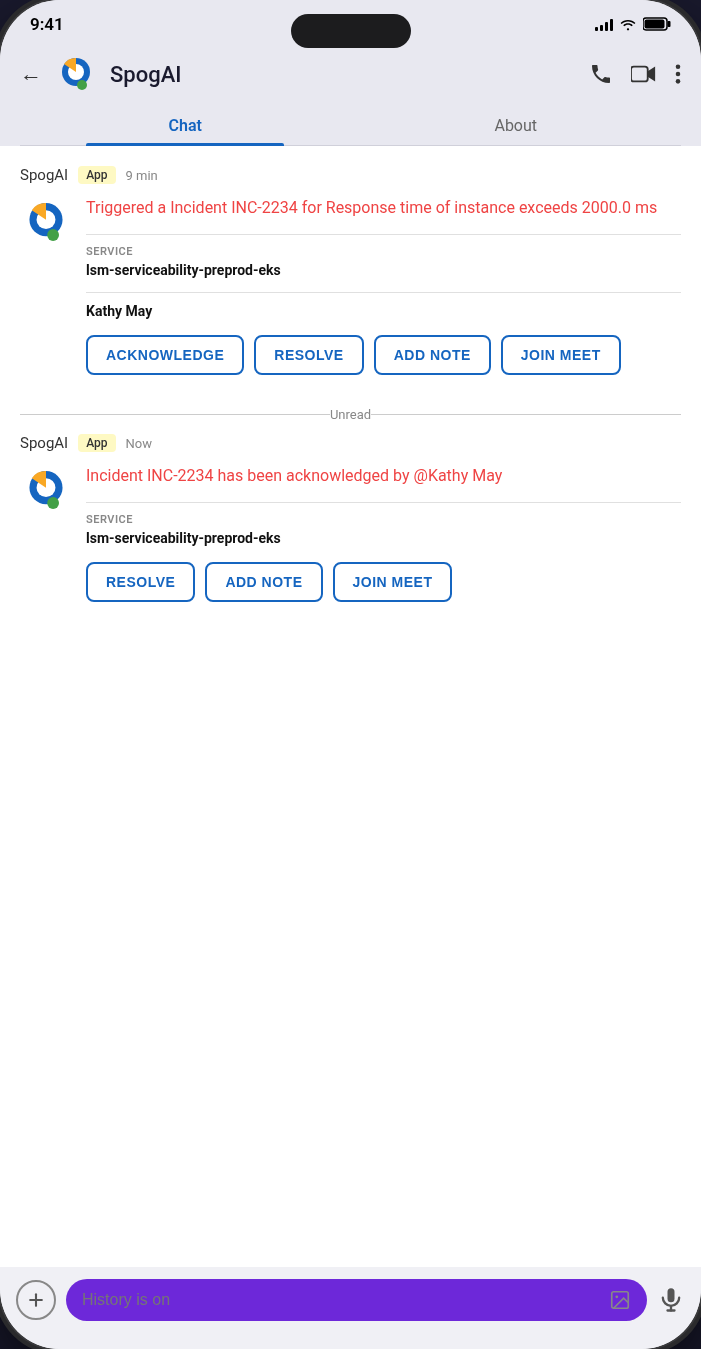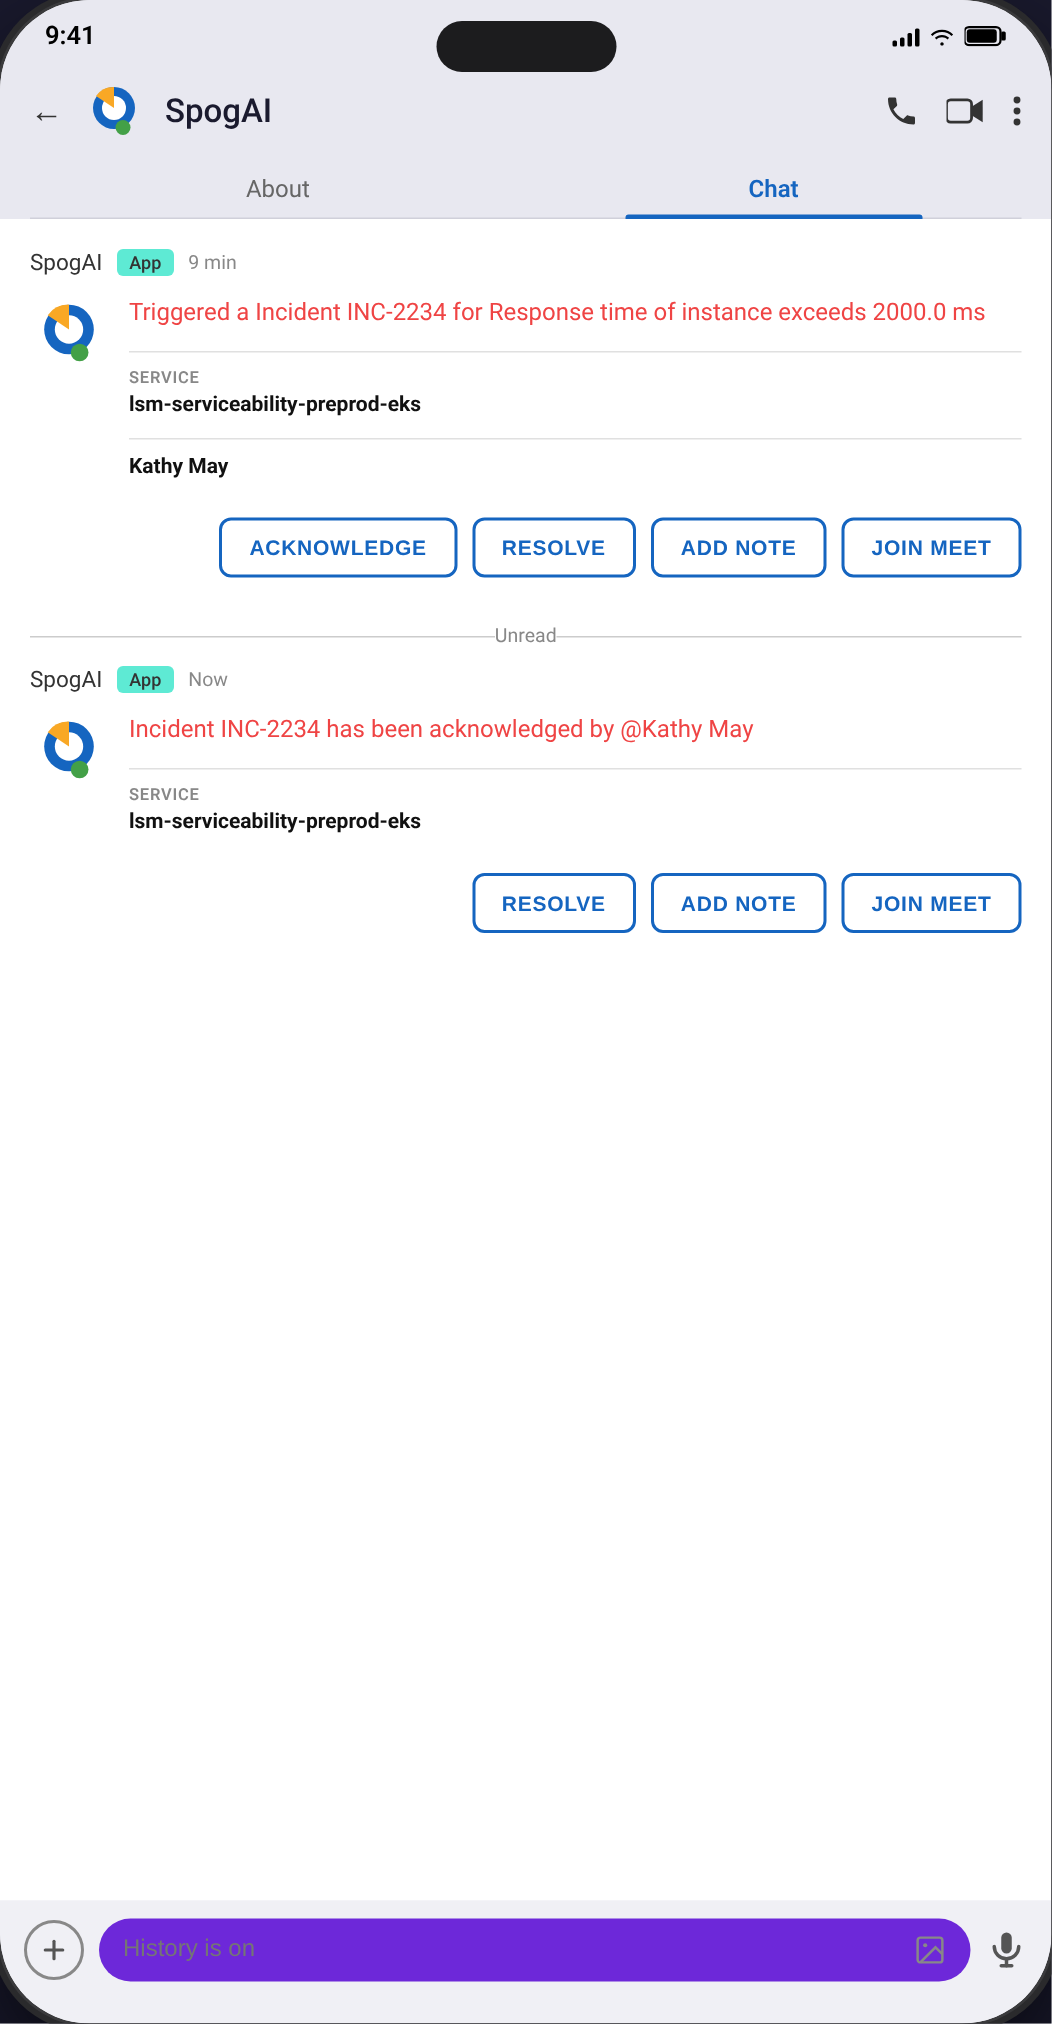--- a/index.html
+++ b/index.html
@@ -150,21 +150,21 @@
       align-items: center;
       gap: 10px;
       margin-bottom: 12px;
     }
     .sender-name {
       font-size: 15px;
       color: #333;
       font-weight: 400;
     }
     .app-badge {
-      background: #5eead4;
+      background: #fef9c3;
       color: #333;
       font-size: 12px;
       padding: 2px 8px;
       border-radius: 4px;
       font-weight: 500;
     }
     .time-stamp {
       font-size: 13px;
       color: #888;
     }
@@ -202,22 +202,21 @@
     .field-value {
       font-size: 14px;
       font-weight: 700;
       color: #111;
       margin-bottom: 14px;
     }
     .action-buttons {
       display: flex;
       flex-wrap: wrap;
       gap: 10px;
-      margin-top: 26px;
-      justify-content: flex-end;
+      margin-top: 16px;
     }
     .action-btn {
       border: 2px solid #1565c0;
       background: #fff;
       color: #1565c0;
       font-size: 14px;
       font-weight: 700;
       padding: 10px 18px;
       border-radius: 8px;
       cursor: pointer;
@@ -346,25 +345,25 @@
 
           <svg width="6" height="22" viewBox="0 0 6 24" style="cursor:pointer">
             <circle cx="3" cy="4" r="2.5" fill="#333"></circle>
             <circle cx="3" cy="12" r="2.5" fill="#333"></circle>
             <circle cx="3" cy="20" r="2.5" fill="#333"></circle>
           </svg>
         </div>
       </div>
 
       <div class="tabs">
+        <div class="tab active">
+          <span>Chat</span>
+        </div>
         <div class="tab inactive">
           <span>About</span>
-        </div>
-        <div class="tab active">
-          <span>Chat</span>
         </div>
       </div>
     </div>
 
     <div class="chat-content">
 
       <div class="message-group">
         <div class="message-meta">
           <span class="sender-name">SpogAI</span>
           <span class="app-badge">App</span>

